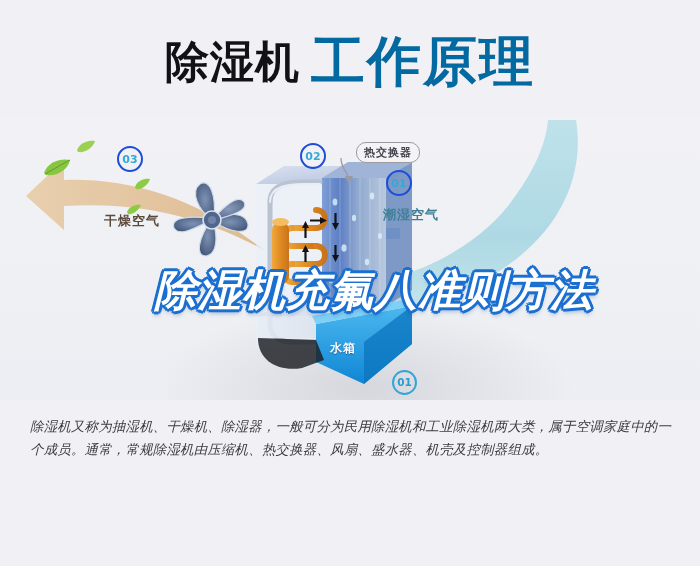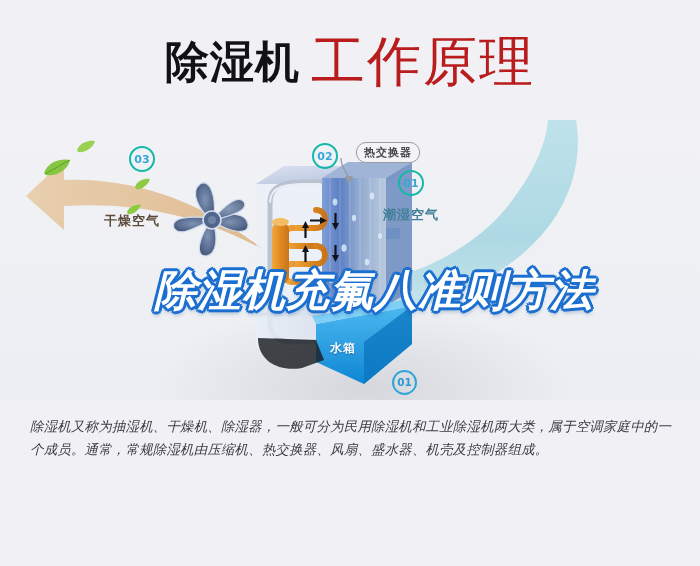--- a/index.html
+++ b/index.html
@@ -16,21 +16,21 @@
     position:absolute;left:0;top:22px;width:700px;height:80px;
     display:flex;align-items:center;justify-content:center;
     gap:11px;
   }
   .title-a{
     font-size:44px;line-height:1;font-weight:700;color:#121214;
     letter-spacing:1px;
     font-family:"DejaVu Sans","Liberation Sans",sans-serif;
   }
   .title-b{
-    font-size:54px;line-height:1;font-weight:400;color:#b91c1c;
+    font-size:54px;line-height:1;font-weight:700;color:#0369a1;
     letter-spacing:2px;
     font-family:"DejaVu Sans","Liberation Sans",sans-serif;
   }
 
   
   .stage{
     position:absolute;left:0;top:118px;width:700px;height:282px;
     overflow:hidden;
   }
   .stage-bg{
@@ -51,24 +51,24 @@
     white-space:nowrap;letter-spacing:1px;
   }
   .lbl-dry{left:104px;top:94px;color:#5b4a3a;}
   .lbl-wet{left:383px;top:88px;color:#3f7f96;}
   .lbl-tank{left:330px;top:222px;color:#ffffff;font-size:12px;
             text-shadow:0 1px 1px rgba(0,60,120,.55);}
 
   
   .badge{
     position:absolute;width:22px;height:22px;border-radius:50%;
-    border:2px solid #14b8a6;color:#35a8d8;
+    border:2px solid #1d4ed8;color:#35a8d8;
     font-size:11px;font-weight:700;
     display:flex;align-items:center;justify-content:center;
-    background:transparent;letter-spacing:0;margin-left:12px;
+    background:transparent;letter-spacing:0;
   }
   .badge-03d{left:117px;top:28px;}
   .badge-02d{left:300px;top:25px;}
   .badge-01d{left:386px;top:52px;}
 
   
   .callout{
     position:absolute;left:317px;top:24px;
     padding:2px 7px;border:1.4px solid #9a9aa2;border-radius:10px;
     background:#f4f4f7;color:#44444c;font-size:11px;font-weight:700;

